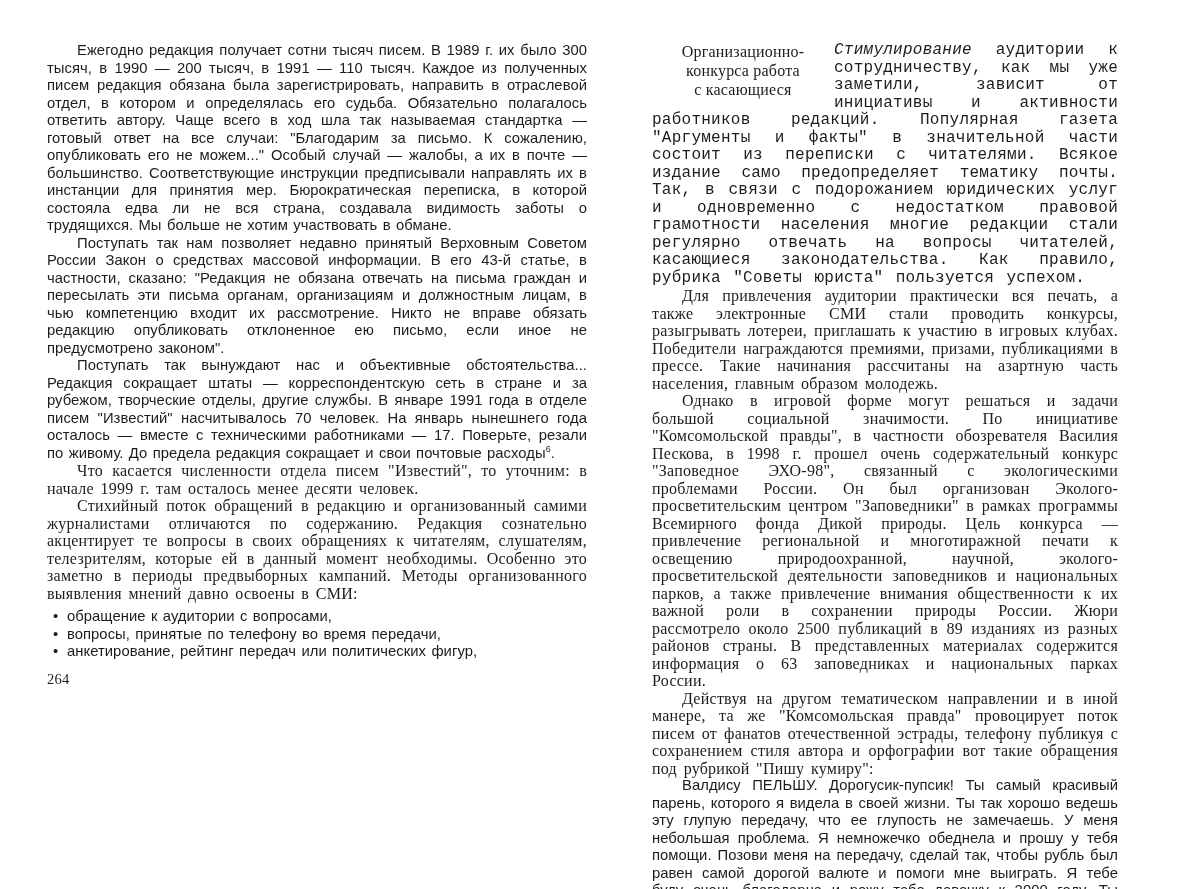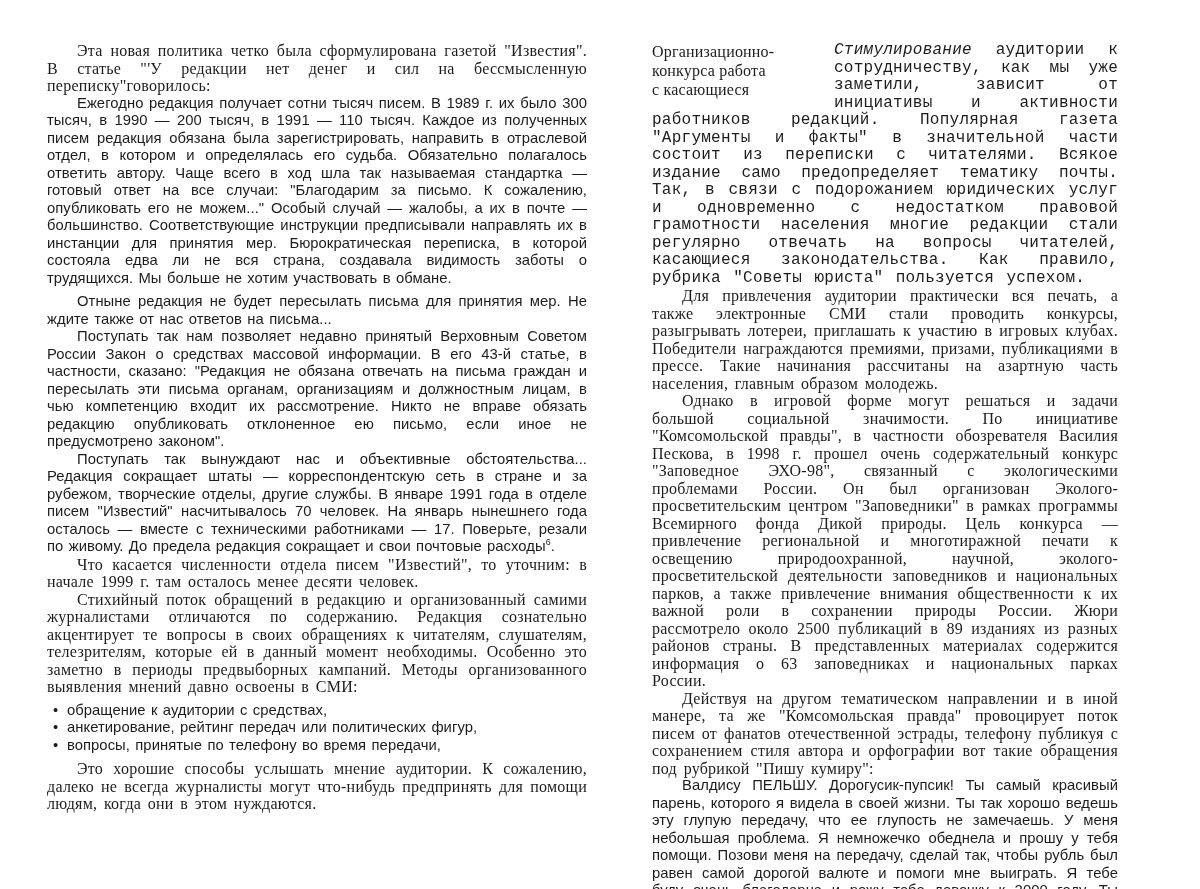--- a/index.html
+++ b/index.html
@@ -30,60 +30,58 @@
   .mt-4{} .mt-6{margin-top:6px} .mt-8{} .mt-12{margin-top:0}
 
   .bullets { margin:6px 0 4px 0; padding:0 0 0 4px; list-style:none; }
   .bullets li { text-align:left; padding-left:16px; position:relative; }
   .bullets li::before { content:"\2022"; position:absolute; left:2px; }
 
   sup.fn { font-size:60%; line-height:0; vertical-align:super; }
 
   .sidebar-float {
     float:left; width:182px; height:70px;
-    text-align:left;
+    text-align:center;
     font-family:"Liberation Serif", serif;
     font-size:16px; line-height:19px; letter-spacing:0.2px;
   }
   .opening { text-indent:0;font-family:Liberation Mono, monospace; }
   .opening i { font-style:italic; }
 
   .pagenum { font-size:14.5px; letter-spacing:0.3px; }
   .pagenum-left  { font-family:"Liberation Serif", serif; margin-top:10px; text-align:left; }
 </style>
 </head>
 <body>
 
 <div class="spread">
 
   <div class="page page-left">
-    <p class="serif">Эта новая политика четко была сформулирована газетой "Известия". В статье "'У редакции нет денег и сил на бессмысленную переписку"говорилось:</p>
 
     <p class="sans mt-8">Ежегодно редакция получает сотни тысяч писем. В 1989 г. их было 300 тысяч, в 1990 — 200 тысяч, в 1991 — 110 тысяч. Каждое из полученных писем редакция обязана была зарегистрировать, направить в отраслевой отдел, в котором и определялась его судьба. Обязательно полагалось ответить автору. Чаще всего в ход шла так называемая стандартка — готовый ответ на все случаи: "Благодарим за письмо. К сожалению, опубликовать его не можем..." Особый случай — жалобы, а их в почте — большинство. Соответствующие инструкции предписывали направлять их в инстанции для принятия мер. Бюрократическая переписка, в которой состояла едва ли не вся страна, создавала видимость заботы о трудящихся. Мы больше не хотим участвовать в обмане.</p>
 
-    <p class="sans mt-6">Отныне редакция не будет пересылать письма для принятия мер. Не ждите также от нас ответов на письма...</p>
 
     <p class="sans">Поступать так нам позволяет недавно принятый Верховным Советом России Закон о средствах массовой информации. В его 43-й статье, в частности, сказано: "Редакция не обязана отвечать на письма граждан и пересылать эти письма органам, организациям и должностным лицам, в чью компетенцию входит их рассмотрение. Никто не вправе обязать редакцию опубликовать отклоненное ею письмо, если иное не предусмотрено законом".</p>
 
     <p class="sans">
       <span>Поступать так вынуждают нас и объективные обстоятельства... Редакция сокращает штаты — корреспондентскую сеть в стране и за рубежом, творческие отделы, другие службы. В январе 1991 года в отделе писем "Известий" насчитывалось 70 человек. На январь нынешнего года осталось — вместе с техническими работниками — 17. Поверьте, резали по живому. До предела редакция сокращает и свои почтовые расходы</span><sup class="fn">6</sup><span>.</span>
     </p>
 
     <p class="serif mt-12">Что касается численности отдела писем "Известий", то уточним: в начале 1999 г. там осталось менее десяти человек.</p>
 
     <p class="serif">Стихийный поток обращений в редакцию и организованный самими журналистами отличаются по содержанию. Редакция сознательно акцентирует те вопросы в своих обращениях к читателям, слушателям, телезрителям, которые ей в данный момент необходимы. Особенно это заметно в периоды предвыборных кампаний. Методы организованного выявления мнений давно освоены в СМИ:</p>
 
     <ul class="bullets sans">
-      <li>обращение к аудитории с средствах,</li>
+      <li>обращение к аудитории с вопросами,</li>
+      <li>вопросы, принятые по телефону во время передачи,</li>
       <li>анкетирование, рейтинг передач или политических фигур,</li>
-      <li>вопросы, принятые по телефону во время передачи,</li>
     </ul>
 
-    <p class="serif mt-6">Это хорошие способы услышать мнение аудитории. К сожалению, далеко не всегда журналисты могут что-нибудь предпринять для помощи людям, когда они в этом нуждаются.</p>
 
+    <div class="pagenum pagenum-left">264</div>
   </div>
 
   <div class="page page-right">
 
     <div class="sidebar-float">
       <div>Организационно-</div>
       <div>конкурса работа</div>
       <div>с касающиеся</div>
     </div>
 

